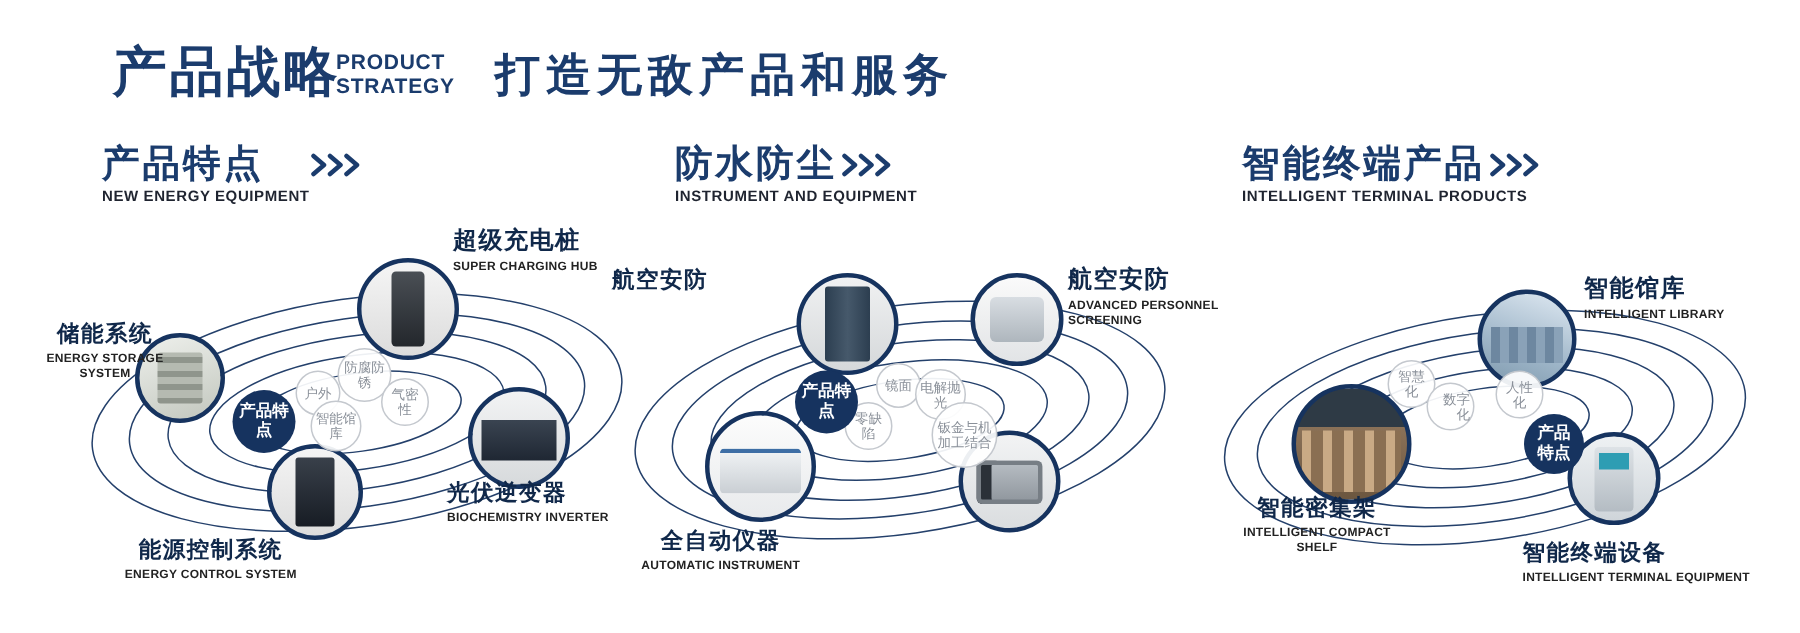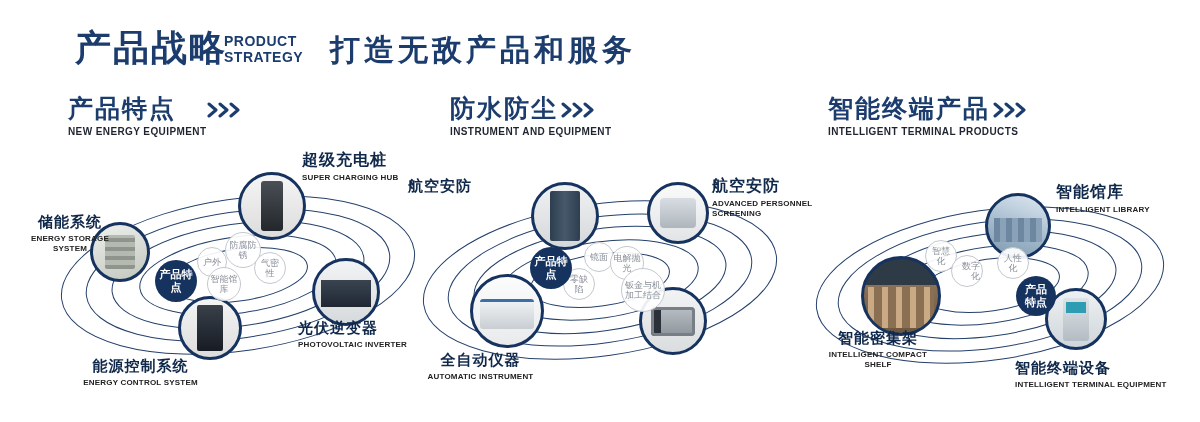--- a/index.html
+++ b/index.html
@@ -119,21 +119,21 @@
   <div class="lbl" style="left:18px;top:213px;width:104px;text-align:center;">
     <div class="cn">储能系统</div>
     <div class="en">ENERGY STORAGE SYSTEM</div>
   </div>
   <div class="lbl" style="left:302px;top:150px;width:125px;">
     <div class="cn big">超级充电桩</div>
     <div class="en">SUPER CHARGING HUB</div>
   </div>
   <div class="lbl" style="left:298px;top:319px;width:116px;text-align:left;">
     <div class="cn">光伏逆变器</div>
-    <div class="en">PHOTOVOLTAIC INVERTER</div>
+    <div class="en">BIOCHEMISTRY INVERTER</div>
   </div>
   <div class="lbl" style="left:68px;top:357px;width:145px;text-align:center;">
     <div class="cn">能源控制系统</div>
     <div class="en">ENERGY CONTROL SYSTEM</div>
   </div>
 
   <div class="badge" style="left:155px;top:260px;width:42px;height:42px;">产品特点</div>
   <div class="bubble" style="left:197px;top:247px;width:30px;height:30px;">户外</div>
   <div class="bubble" style="left:225px;top:232px;width:36px;height:36px;">防腐防锈</div>
   <div class="bubble" style="left:254px;top:252px;width:32px;height:32px;">气密性</div>

